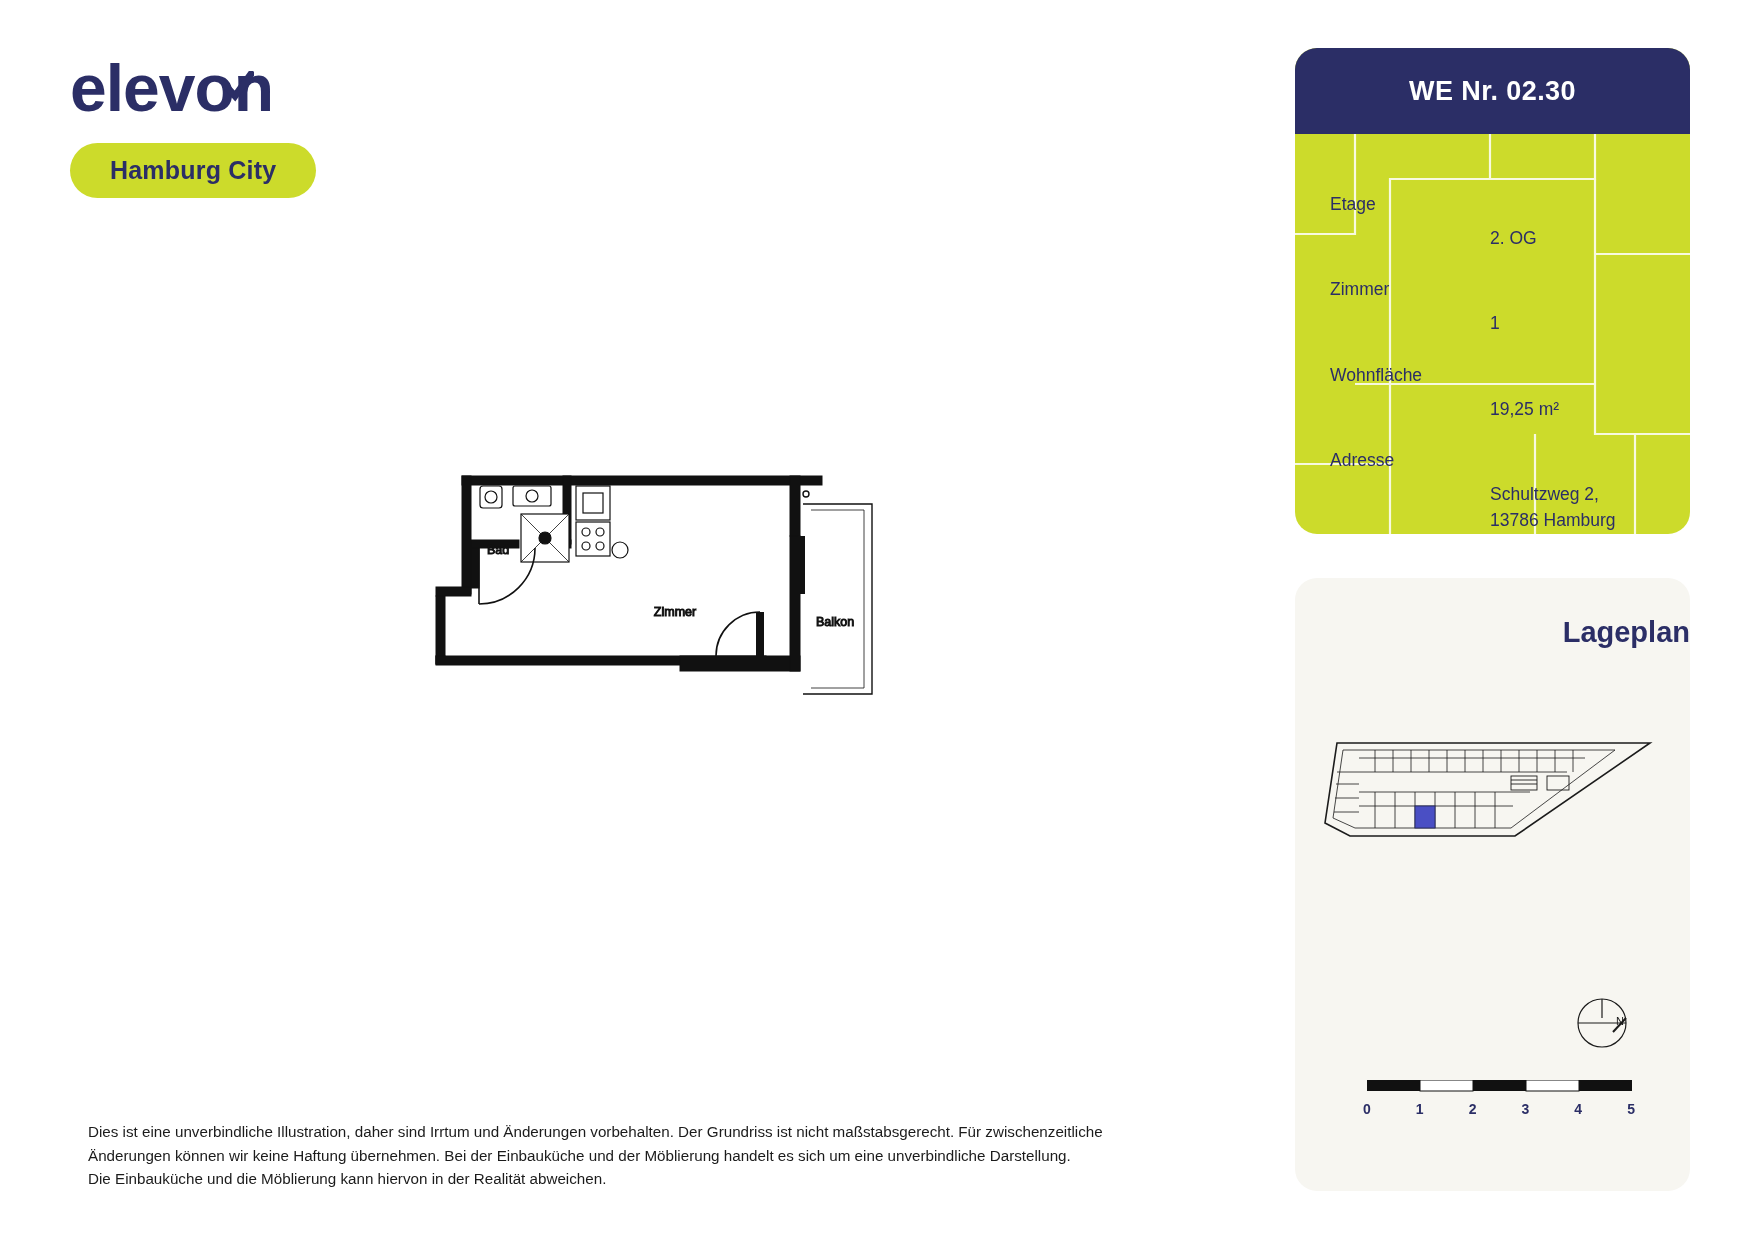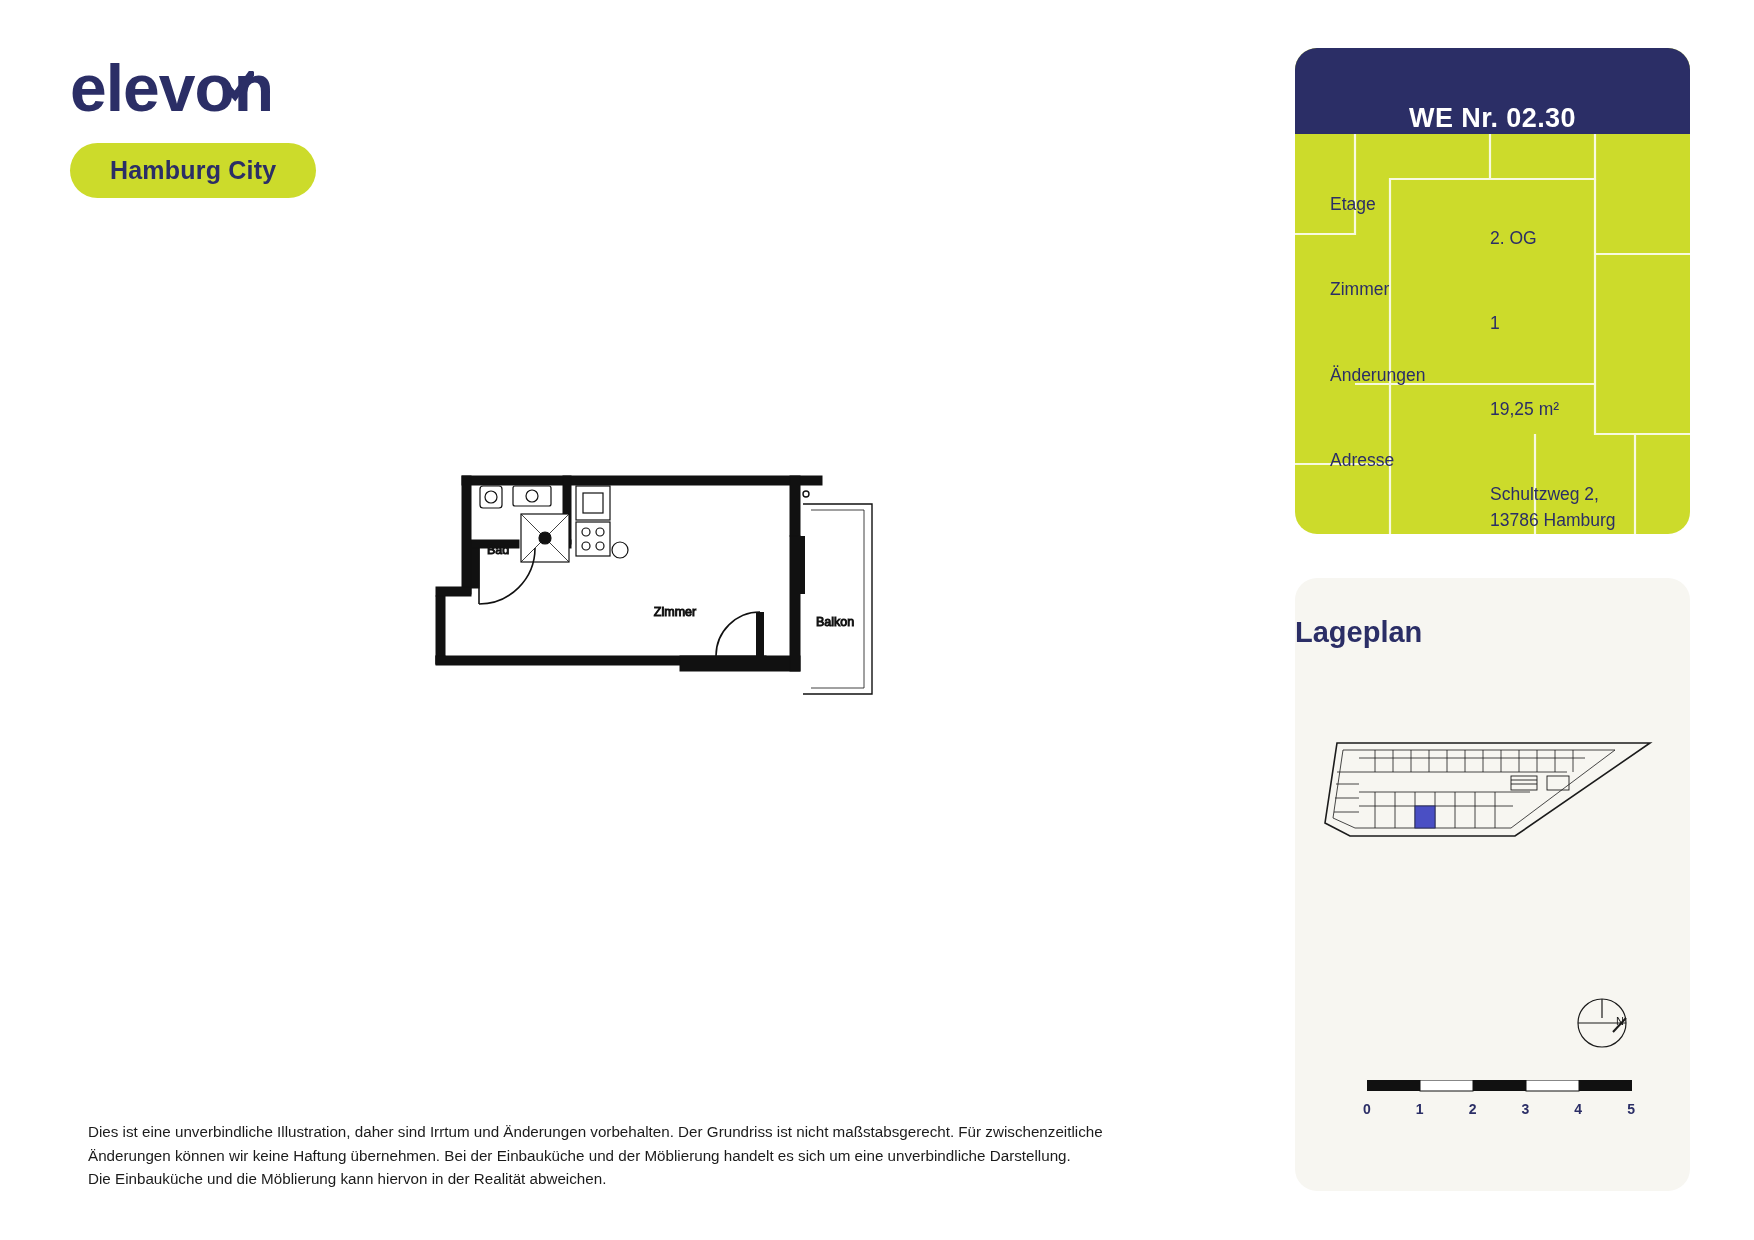--- a/index.html
+++ b/index.html
@@ -82,21 +82,21 @@
     top: 48px;
     width: 395px;
     border-radius: 22px;
     overflow: hidden;
     background: #ccdb2b;
   }
   .card-info-header {
     background: #2b2e66;
     height: 86px;
     display: flex;
-    align-items: flex-end;
+    align-items: center;
     justify-content: center;
   }
   .card-info-header span {
     color: #ffffff;
     font-size: 27px;
     font-weight: 700;
     letter-spacing: .4px;
   }
   .card-info-body {
     position: relative;
@@ -132,21 +132,21 @@
   .card-lage {
     position: absolute;
     left: 1295px;
     top: 578px;
     width: 395px;
     height: 613px;
     background: #f7f6f1;
     border-radius: 22px;
   }
   .lage-title {
-    text-align: left;
+    text-align: right;
     padding-top: 38px;
     font-size: 29px;
     font-weight: 700;
     color: #2b2e66;
   }
   .lage-plan {
     position: absolute;
     left: 20px;
     top: 150px;
     width: 355px;
@@ -302,21 +302,21 @@
       <div class="info-rows">
         <div class="info-row">
           <div class="k">Etage</div>
           <div class="v">2. OG</div>
         </div>
         <div class="info-row">
           <div class="k">Zimmer</div>
           <div class="v">1</div>
         </div>
         <div class="info-row">
-          <div class="k">Änderungen</div>
+          <div class="k">Wohnfläche</div>
           <div class="v">19,25 m²</div>
         </div>
         <div class="info-row">
           <div class="k">Adresse</div>
           <div class="v">Schultzweg 2,
 13786 Hamburg</div>
         </div>
       </div>
     </div>
   </div>

